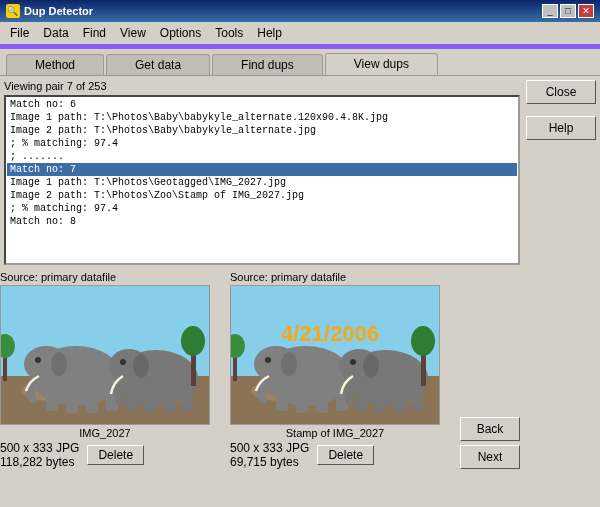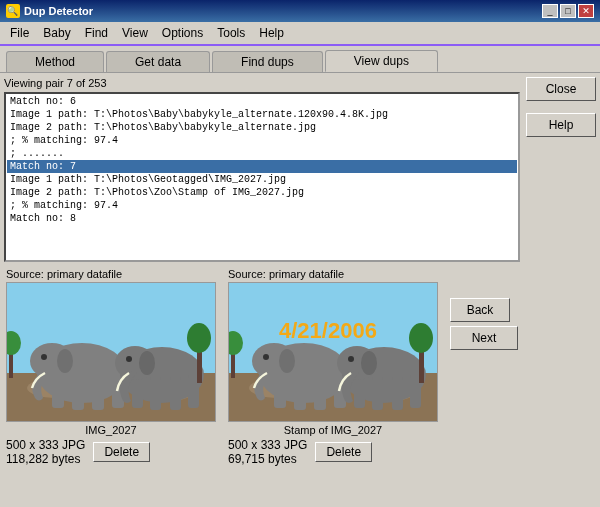--- a/index.html
+++ b/index.html
@@ -57,21 +57,21 @@
       cursor: pointer;
     }
     .title-btn.close-btn {
       background: #c04040;
       color: white;
     }
 
     
     .menu-bar {
       background: #d4d0c8;
-      border-bottom: 2px solid #8b5cf6;
+      border-bottom: 5px solid #8b5cf6;
       display: flex;
       padding: 2px 4px;
       gap: 2px;
     }
     .menu-item {
       padding: 2px 6px;
       cursor: pointer;
       font-size: 12px;
     }
 
@@ -207,21 +207,21 @@
   </div>
   <div class="title-controls">
     <div class="title-btn">_</div>
     <div class="title-btn">□</div>
     <div class="title-btn close-btn">✕</div>
   </div>
 </div>
 
 <div class="menu-bar">
   <span class="menu-item">File</span>
-  <span class="menu-item">Baby</span>
+  <span class="menu-item">Data</span>
   <span class="menu-item">Find</span>
   <span class="menu-item">View</span>
   <span class="menu-item">Options</span>
   <span class="menu-item">Tools</span>
   <span class="menu-item">Help</span>
 </div>
 
 <div class="tab-bar">
   <div class="tab">Method</div>
   <div class="tab">Get data</div>
@@ -246,21 +246,21 @@
       <div class="list-item">Match no: 8</div>
     </div>
   </div>
 
   <div class="right-panel">
     <button class="win-btn">Close</button>
     <button class="win-btn">Help</button>
   </div>
 </div>
 
-<div style="display:flex; padding: 2px 6px 6px 6px; gap: 12px; background:#d4d0c8; align-items:flex-start;">
+<div style="display:flex; padding: 2px 6px 6px 0; gap: 20px; background:#d4d0c8; align-items:flex-end;">
 
   <div class="image-panel">
     <div class="image-source-label">Source: primary datafile</div>
     <div class="image-container">
       <svg width="210" height="140" viewBox="0 0 210 140">
 
         <rect width="210" height="140" fill="#87CEEB"></rect>
 
         <rect y="90" width="210" height="50" fill="#8B7355"></rect>
 
@@ -372,16 +372,16 @@
       <div>
         <div>500 x 333 JPG</div>
         <div>69,715 bytes</div>
       </div>
       <button class="win-btn" style="padding: 2px 10px;">Delete</button>
     </div>
   </div>
 
   <div class="nav-buttons">
     <button class="win-btn" style="width:60px;">Back</button>
-    <button class="win-btn" style="width:68px;">Next</button>
+    <button class="win-btn" style="width:60px;">Next</button>
   </div>
 
 </div>
 
 </body></html>

